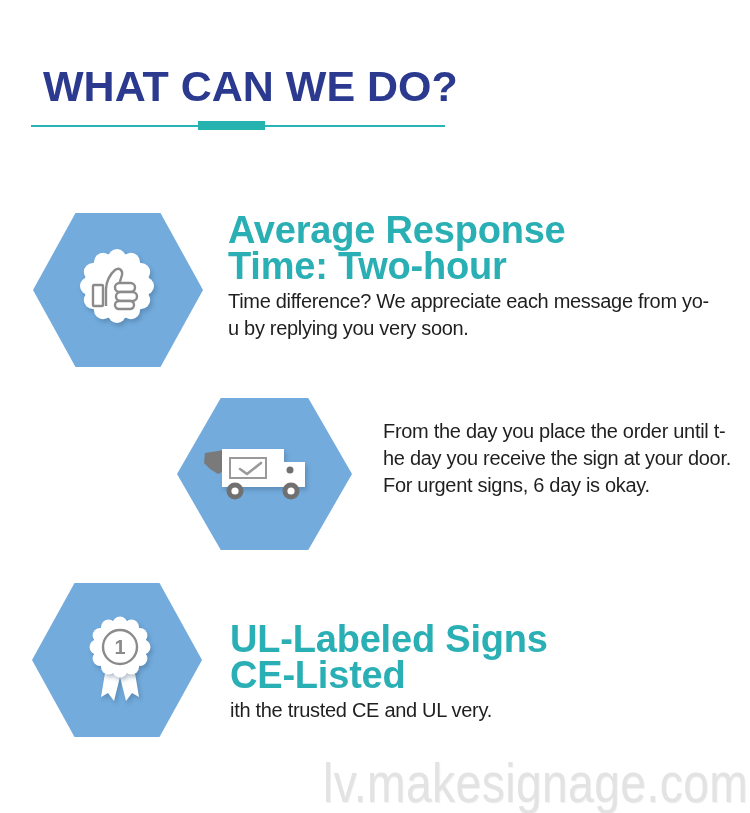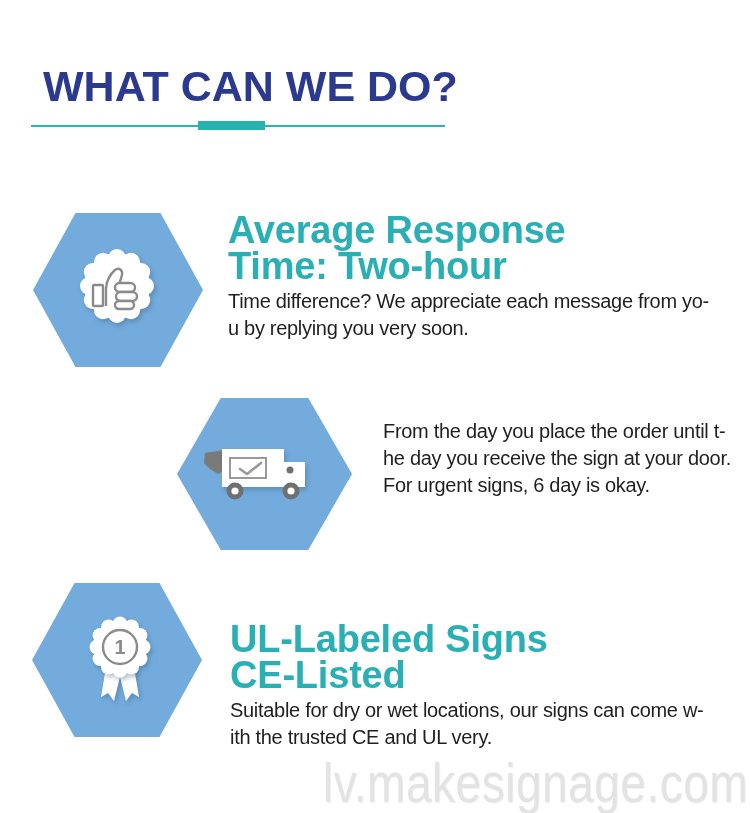--- a/index.html
+++ b/index.html
@@ -188,20 +188,19 @@
     </g>
     <circle cx="60" cy="50" r="17" fill="#ffffff" stroke="#8b8b8b" stroke-width="2.4"></circle>
     <text x="60" y="57" text-anchor="middle" font-size="20" font-weight="bold" fill="#8b8b8b" font-family="Liberation Sans, sans-serif">1</text>
   </svg>
   <div class="text-block tb-3">
     <h2 class="sec-heading">
       <div class="line">UL-Labeled Signs</div>
       <div class="line">CE-Listed</div>
     </h2>
     <div class="sec-body">
-      <div class="line">Suitable for dry or wet locations, our signs can come w-</div>
       <div class="line">ith the trusted CE and UL very.</div>
     </div>
   </div>
 
   <div class="watermark">lv.makesignage.com</div>
 
 </div>
 
 </body></html>

